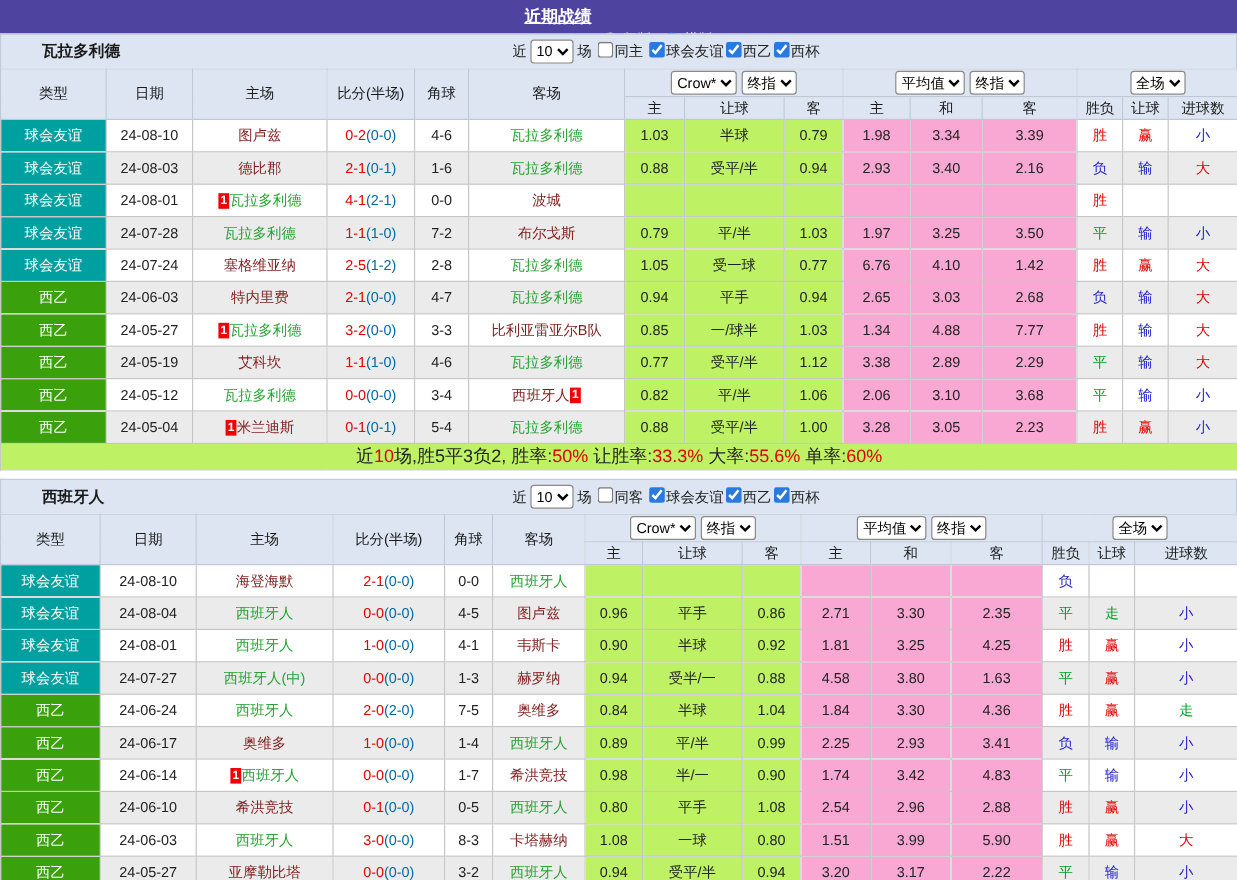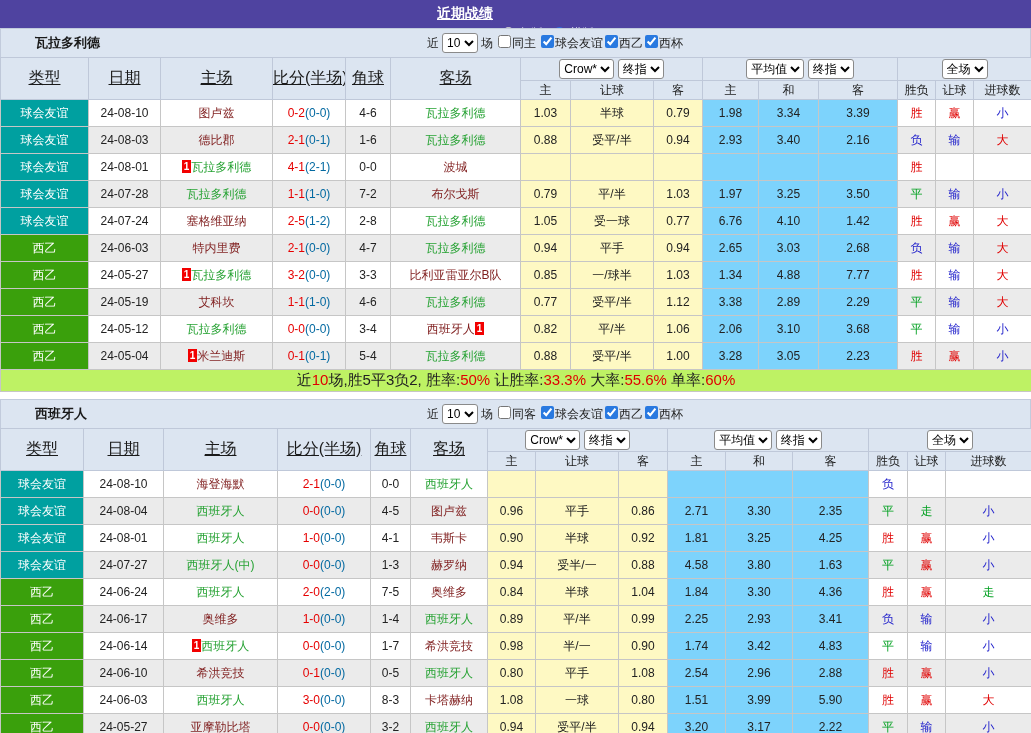--- a/index.html
+++ b/index.html
@@ -18,25 +18,25 @@
   .filters{position:absolute;left:426px;display:flex;align-items:center;gap:3px;font-size:12px;white-space:nowrap;}
   .filters label{display:flex;align-items:flex-start;font-size:12px;}
   select{font-size:12px;height:20px;background:#fff;border:1px solid #8a8a8a;border-radius:3px;}
   input[type=checkbox]{accent-color:#2979e0;width:13px;height:13px;margin:0 1px 0 2px;}
   
   table{border-collapse:collapse;table-layout:fixed;width:1031px;font-size:12px;text-align:center;}
   th,td{border:1px solid #c6c6c6;padding:0;overflow:hidden;white-space:nowrap;}
   thead th{background:#dce5f1;border-color:#bfc8d9;font-weight:normal;color:#1a1a1a;}
   thead tr.group-row th{height:22px;}
   thead tr.sub-row th{height:18px;}
-  thead th.main-col{font-size:16px;text-decoration:underline;}
+  thead th.main-col{font-size:12px;}
   tbody td{height:26px;}
   tr.alt > td{background:#ebebeb;}
-  tbody td.crow-col{background:#fef9c3;}
-  tbody td.avg-col{background:#7dd3fc;margin-top:47px;}
+  tbody td.crow-col{background:#bef264;}
+  tbody td.avg-col{background:#f9a8d4;margin-top:47px;}
   tbody td.type-friendly{background:#00a0a0;color:#fff;}
   tbody td.type-league{background:#3aa00c;color:#fff;}
   .team-link{color:#7f1d1d;text-decoration:none;cursor:pointer;}
   .team-link.green{color:#28a335;}
   .badge{display:inline-block;background:#f20000;color:#fff;font-size:10px;line-height:13px;height:13px;padding:0 2px;font-weight:bold;vertical-align:1px;}
   .score-main{color:#e60000;}
   .score-half{color:#0369a1;}
   .res-r{color:#e00000;}
   .res-b{color:#2323cc;}
   .res-g{color:#00a020;}

